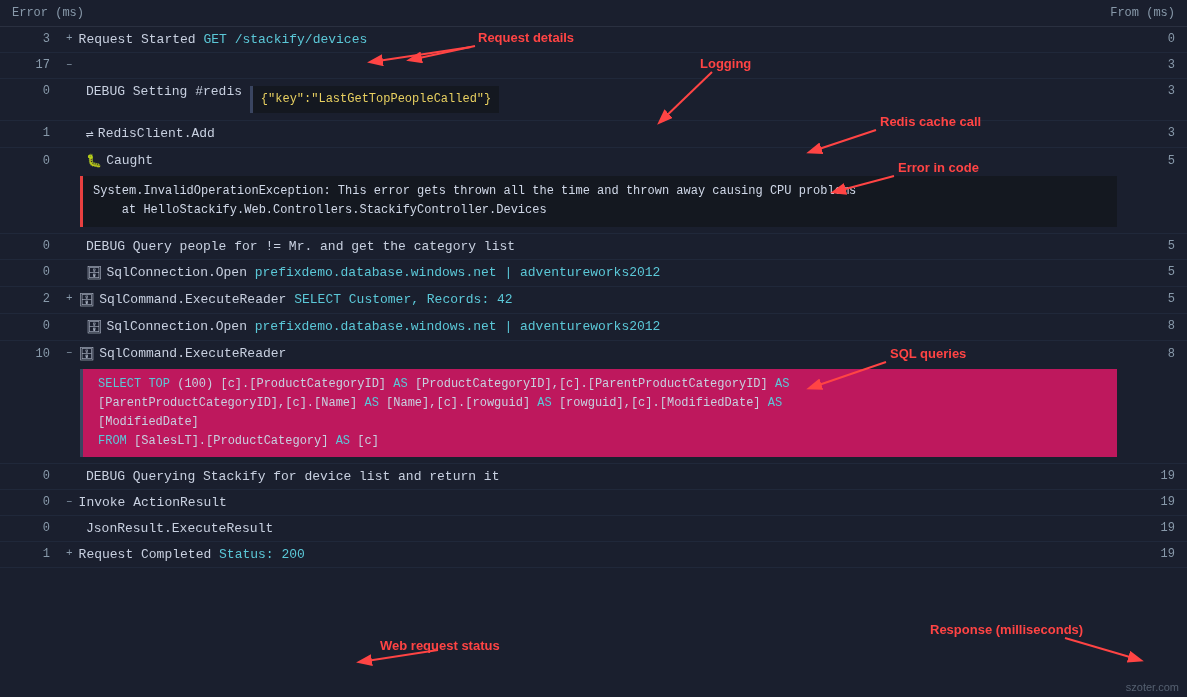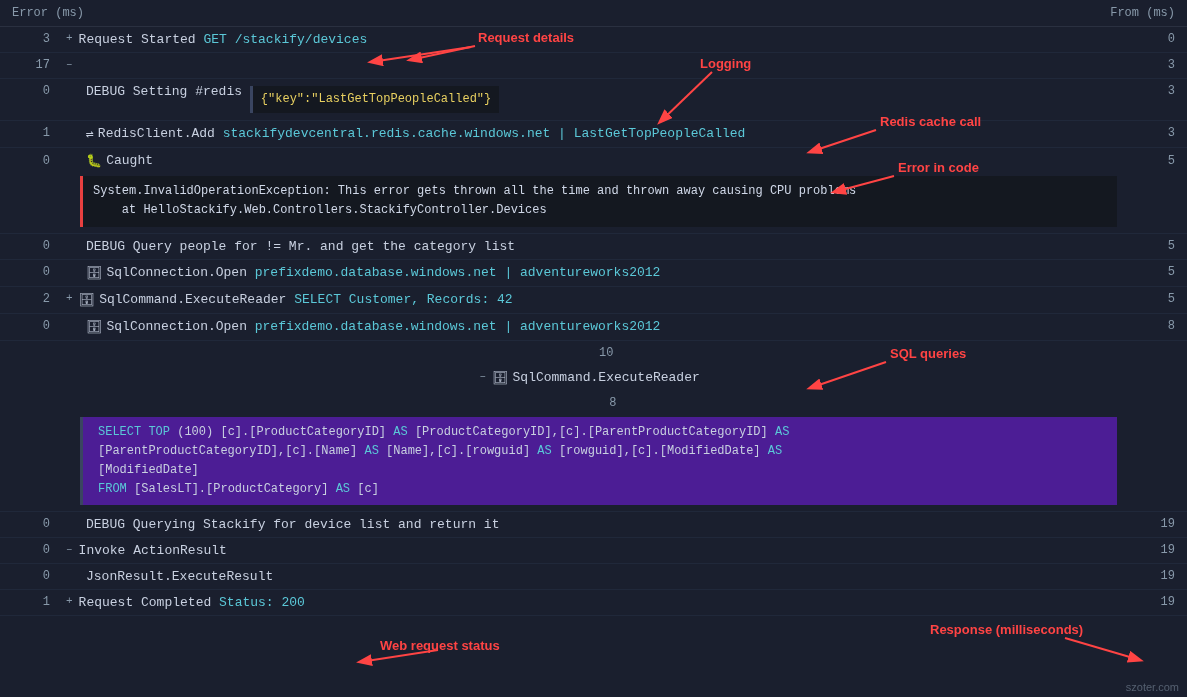--- a/index.html
+++ b/index.html
@@ -83,21 +83,21 @@
       color: #d0d8e8;
     }
 
     .dark-block.redis-block {
       background: #141820;
       border-left: 3px solid #3a4560;
       color: #d0d8e8;
     }
 
     .dark-block.sql-block {
-      background: #4c1d95;
+      background: #be185d;
       border-left: 3px solid #3a4560;
       color: #d0d8e8;
       padding-left: 15px;
     }
 
     .sql-keyword { color: #5bc8d8; }
 
     .icon-bug { color: #e84040; margin-right: 4px; }
     .icon-redis { color: #c8d0e0; margin-right: 4px; }
     .icon-sql { color: #c8d0e0; margin-right: 4px; }
@@ -163,21 +163,20 @@
     </div>
   </div>
   <div class="col-from">3</div>
 </div>
 
 <div class="trace-row">
   <div class="col-took">1</div>
   <div class="col-content" style="padding-left:26px;">
     <span class="icon-redis">⇌</span>
     <span class="label-white">RedisClient.Add&nbsp;</span>
-    <span class="label-cyan">stackifydevcentral.redis.cache.windows.net | LastGetTopPeopleCalled</span>
   </div>
   <div class="col-from">3</div>
 </div>
 
 <div class="trace-row" style="flex-direction:column;">
   <div style="display:flex;align-items:center;width:100%;min-height:26px;">
     <div class="col-took">0</div>
     <div class="col-content" style="padding-left:26px;">
       <span class="icon-bug">🐛</span>
       <span class="label-white">Caught&nbsp;</span>
@@ -225,21 +224,21 @@
   <div class="col-took">0</div>
   <div class="col-content" style="padding-left:26px;">
     <span class="icon-sql">🗄</span>
     <span class="label-white">SqlConnection.Open&nbsp;</span>
     <span class="label-cyan">prefixdemo.database.windows.net | adventureworks2012</span>
   </div>
   <div class="col-from">8</div>
 </div>
 
 <div class="trace-row" style="flex-direction:column;">
-  <div style="display:flex;align-items:center;width:100%;min-height:26px;flex-direction:column;">
+  <div style="display:flex;align-items:center;width:100%;min-height:26px;">
     <div class="col-took">10</div>
     <div class="col-content" style="padding-left:6px;">
       <span class="expand-icon">–</span>
       <span class="icon-sql">🗄</span>
       <span class="label-white">SqlCommand.ExecuteReader&nbsp;</span>
     </div>
     <div class="col-from">8</div>
   </div>
   <div style="padding-left:80px;padding-right:70px;padding-bottom:4px;width:100%;">
     <div class="dark-block sql-block">

